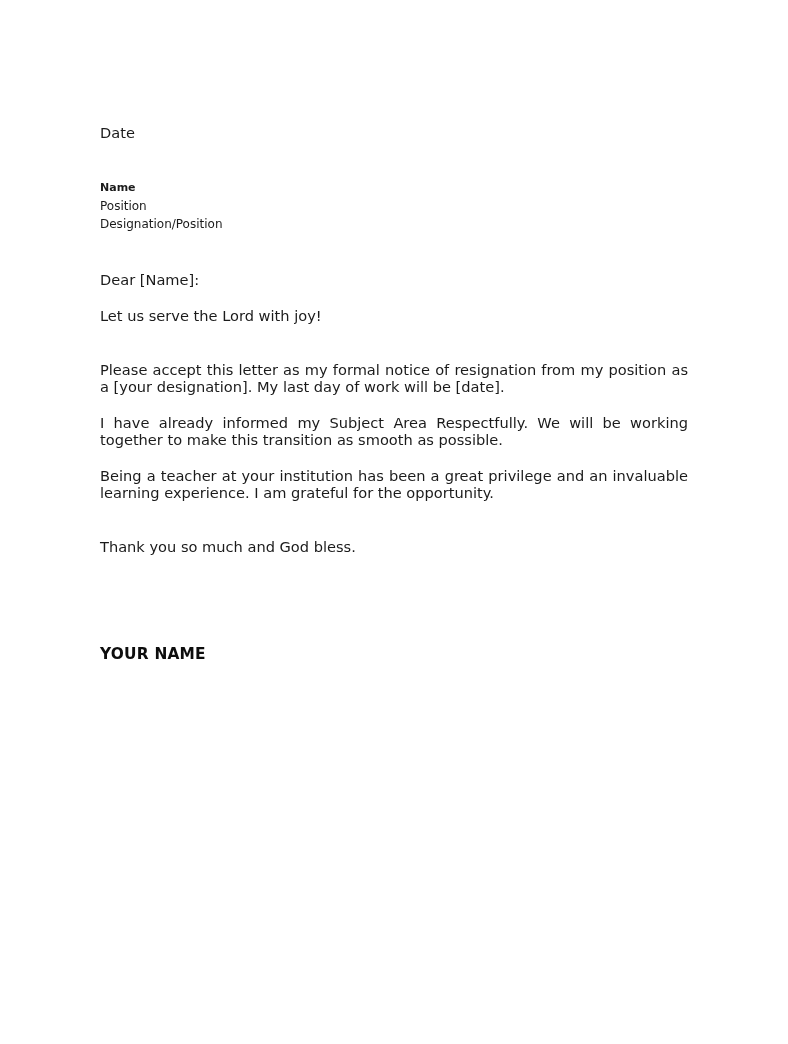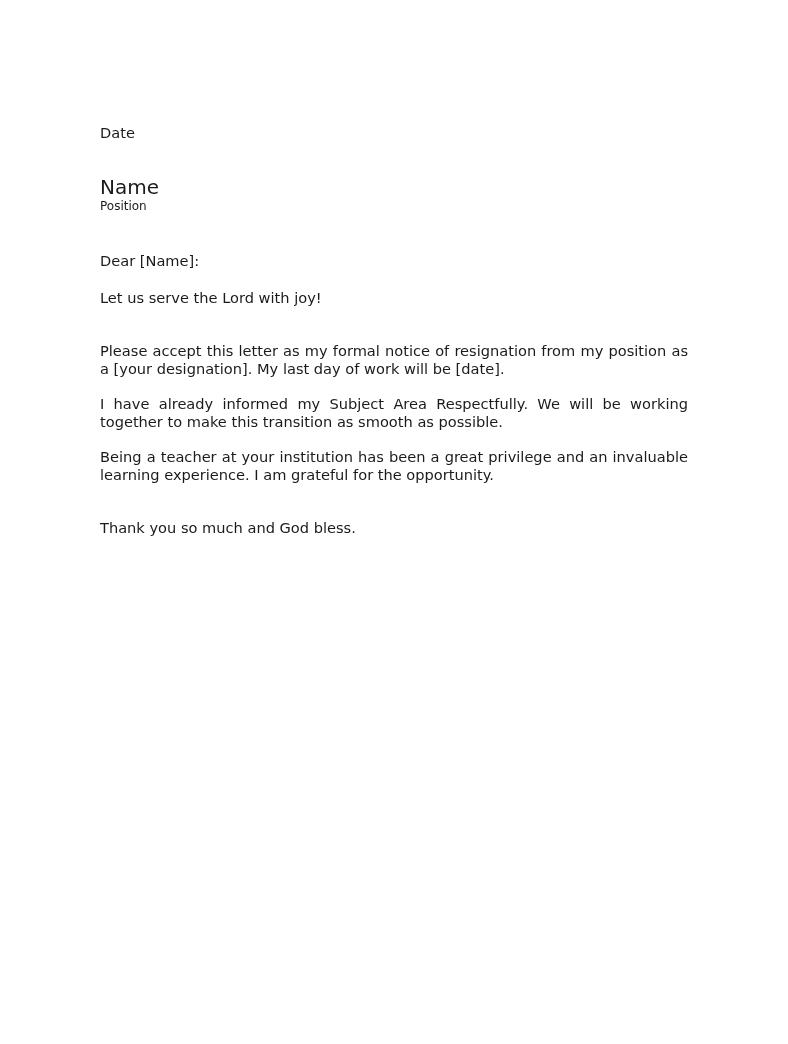--- a/index.html
+++ b/index.html
@@ -43,22 +43,22 @@
   }
   .gap-date-to-name { height: 36px; }
   .gap-addr-to-salut { height: 37px; }
   .gap-salut-to-greet { height: 19px; }
   .gap-greet-to-p1 { height: 36px; }
   .gap-para { height: 18px; }
   .gap-p3-to-thanks { height: 36px; }
   .gap-thanks-to-closing { height: 54px; }
   .gap-closing-to-sign { height: 36px; }
   .name-bold {
-    font-weight: normal;
-    font-size: 20px;
+    font-weight: bold;
+    font-size: 11px;
     line-height: 19px;
   }
   .addr-line {
     font-size: 12px;
     line-height: 18.5px;
   }
   .signature-name {
     font-weight: bold;
     font-size: 15.4px;
     line-height: 19px;
@@ -71,20 +71,21 @@
 
 <div class="page">
   <div class="doc-body">
 
     <div class="line block-date">Date</div>
 
     <div class="gap-date-to-name"></div>
 
     <div class="line name-bold">Name</div>
     <div class="line addr-line">Position</div>
+    <div class="line addr-line">Designation/Position</div>
 
     <div class="gap-addr-to-salut"></div>
 
     <div class="line">Dear [Name]:</div>
 
     <div class="gap-salut-to-greet"></div>
 
     <div class="line">Let us serve the Lord with joy!</div>
 
     <div class="gap-greet-to-p1"></div>
@@ -101,15 +102,16 @@
 
     <div class="gap-p3-to-thanks"></div>
 
     <div class="line">Thank you so much and God bless.</div>
 
     <div class="gap-thanks-to-closing"></div>
 
 
     <div class="gap-closing-to-sign"></div>
 
+    <div class="line signature-name">YOUR NAME</div>
 
   </div>
 </div>
 
 </body></html>

